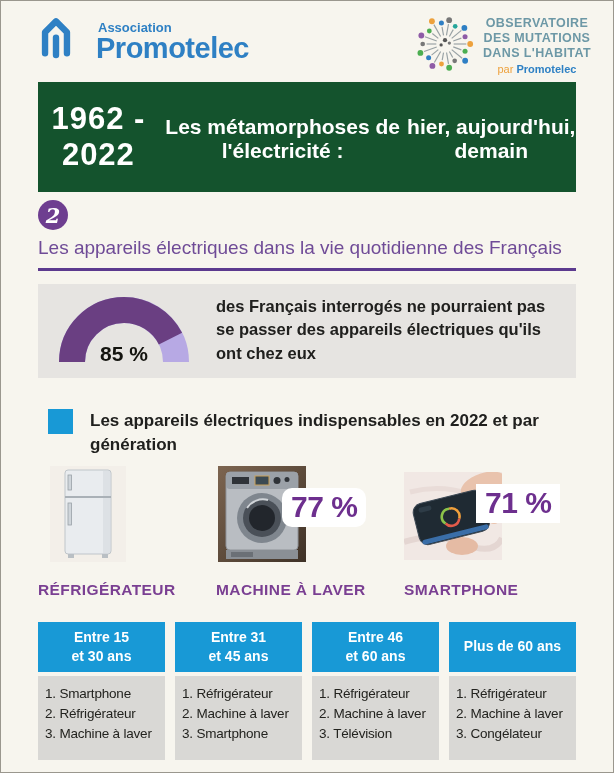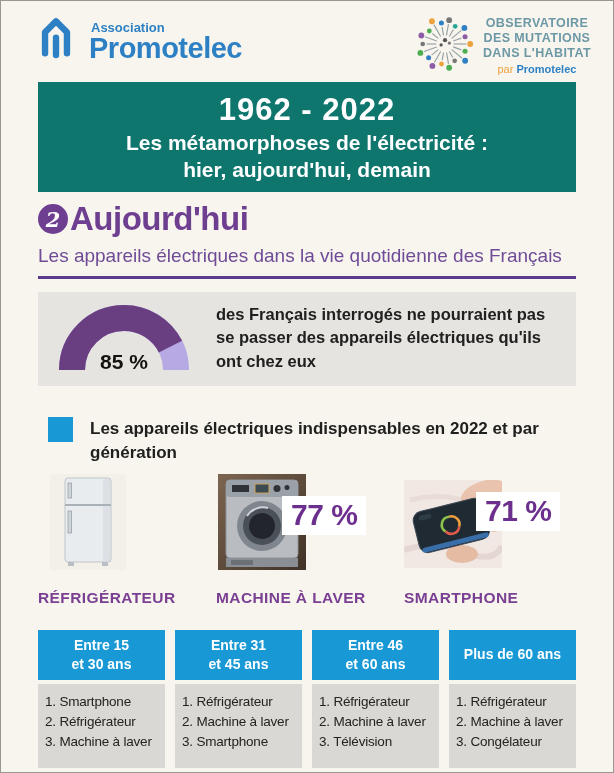--- a/index.html
+++ b/index.html
@@ -7,34 +7,34 @@
   .page {
     width:614px; height:773px;
     background:#f7f5ee;
     border:1px solid #9a978e;
     font-family:"Liberation Sans","DejaVu Sans",sans-serif;
     overflow:hidden;
     position:relative;
   }
   
   .logo-row { display:flex; justify-content:space-between; align-items:flex-start; padding:10px 22px 0 34px; height:70px; }
-  .promotelec { display:flex; align-items:flex-end; gap:12px; }
+  .promotelec { display:flex; align-items:flex-end; gap:19px; }
   .promotelec .txt { display:flex; flex-direction:column; line-height:1; }
   .promotelec .assoc { color:#2e80c4; font-weight:bold; font-size:13px; margin-left:2px; }
   .promotelec .brand { color:#2e80c4; font-weight:bold; font-size:29px; letter-spacing:-0.5px; }
   .obs { display:flex; align-items:center; gap:8px; padding-top:2px; }
   .obs .txt { display:flex; flex-direction:column; line-height:1.18; }
   .obs .l { color:#6d98a6; font-size:12.5px; font-weight:bold; letter-spacing:0.4px;text-align:center; }
   .obs .par { font-size:11px; margin-top:2px; text-align:center; }
   .obs .par .p1 { color:#eda13d; }
   .obs .par .p2 { color:#2e80c4; font-weight:bold; }
   
   .banner {
-    margin:11px 37px 0 37px; height:110px; background:#0f766e;
-    display:flex; flex-direction:column; align-items:center; justify-content:center;
+    margin:11px 37px 0 37px; height:110px; background:#14532d;
+    display:flex; flex-direction:row; align-items:center; justify-content:center;
     color:#fff; text-align:center;
   }
   .banner .years { font-size:31px; font-weight:bold; letter-spacing:1px; }
   .banner .t1, .banner .t2 { font-size:21px; font-weight:bold; margin-top:3px; }
   
   .section-head { margin:8px 37px 0 37px; }
   .h2row { display:flex; align-items:center; }
   .num-circle {
     width:30px; height:30px; border-radius:50%; background:#6e3e90; color:#fff;
     display:inline-flex; align-items:center; justify-content:center;
@@ -157,21 +157,20 @@
 
   <div class="banner">
     <div class="years">1962 - 2022</div>
     <div class="t1">Les métamorphoses de l'électricité :</div>
     <div class="t2">hier, aujourd'hui, demain</div>
   </div>
 
   <div class="section-head">
     <div class="h2row">
       <span class="num-circle">2</span>
-      <span class="title">Aujourd'hui</span>
     </div>
     <div class="subtitle">Les appareils électriques dans la vie quotidienne des Français</div>
     <div class="divider"></div>
   </div>
 
   <div class="stat-box">
     <div class="gauge-wrap">
       <svg width="132" height="68" viewBox="0 0 132 68">
         <path d="M14 66 A52 52 0 0 1 118 66" fill="none" stroke="#b7a9e4" stroke-width="26"></path>
         <path d="M14 66 A52 52 0 0 1 118 66" fill="none" stroke="#6a3f82" stroke-width="26" stroke-dasharray="138.9 163.4"></path>
@@ -220,21 +219,21 @@
           <rect x="37" y="10" width="14" height="9" fill="#3c4a52" stroke="#caa25a"></rect>
           <circle cx="59" cy="14.5" r="3.5" fill="#2f3338"></circle>
             <circle cx="69" cy="13.5" r="2.5" fill="#2f3338"></circle>
           <circle cx="44" cy="52" r="25" fill="#7f868e"></circle>
           <circle cx="44" cy="52" r="19" fill="#4a5058"></circle>
           <circle cx="44" cy="52" r="13" fill="#22262c"></circle>
           <path d="M29 42 A19 19 0 0 1 50 34" fill="none" stroke="#d0d4d8" stroke-width="2"></path>
           <rect x="8" y="84" width="72" height="9" fill="#8a8f95"></rect>
           <rect x="13" y="86" width="22" height="5" fill="#6b7076"></rect>
         </svg>
-        <span class="pct" style="left:66px; top:22px;">77 %</span>
+        <span class="pct" style="left:66px; top:22px;border-radius:10px;">77 %</span>
       </div>
       <div class="caption">MACHINE À LAVER</div>
     </div>
 
     <div class="appliance">
       <div class="figure">
         <svg class="photo" width="98" height="88" viewBox="0 0 98 88" style="top:6px;">
           <rect x="0" y="0" width="98" height="88" fill="#f1e8e4"></rect>
           <path d="M0 70 Q30 60 60 72 T98 66" fill="none" stroke="#e4d6d2" stroke-width="6"></path>
           <path d="M6 20 Q36 12 66 22" fill="none" stroke="#e9dcd8" stroke-width="5"></path>

